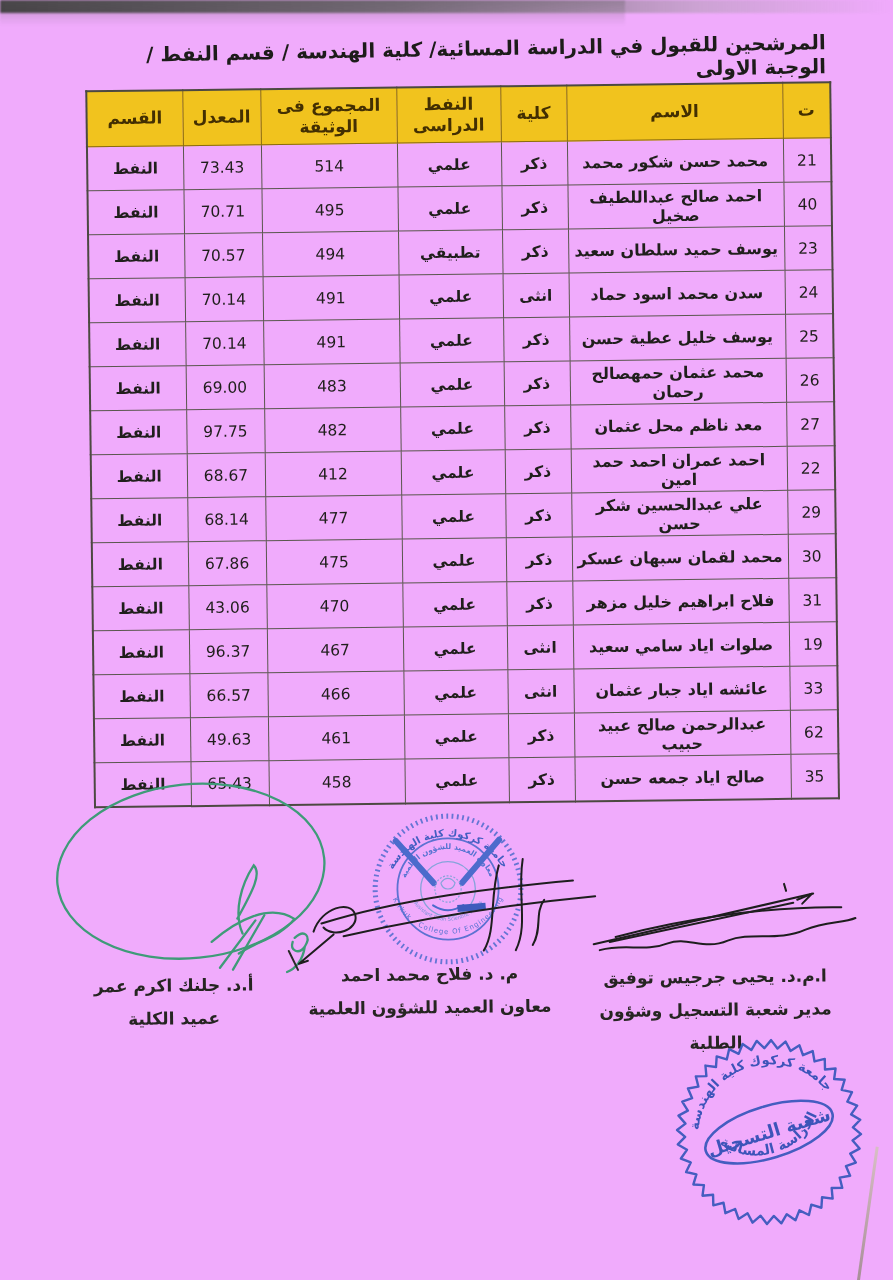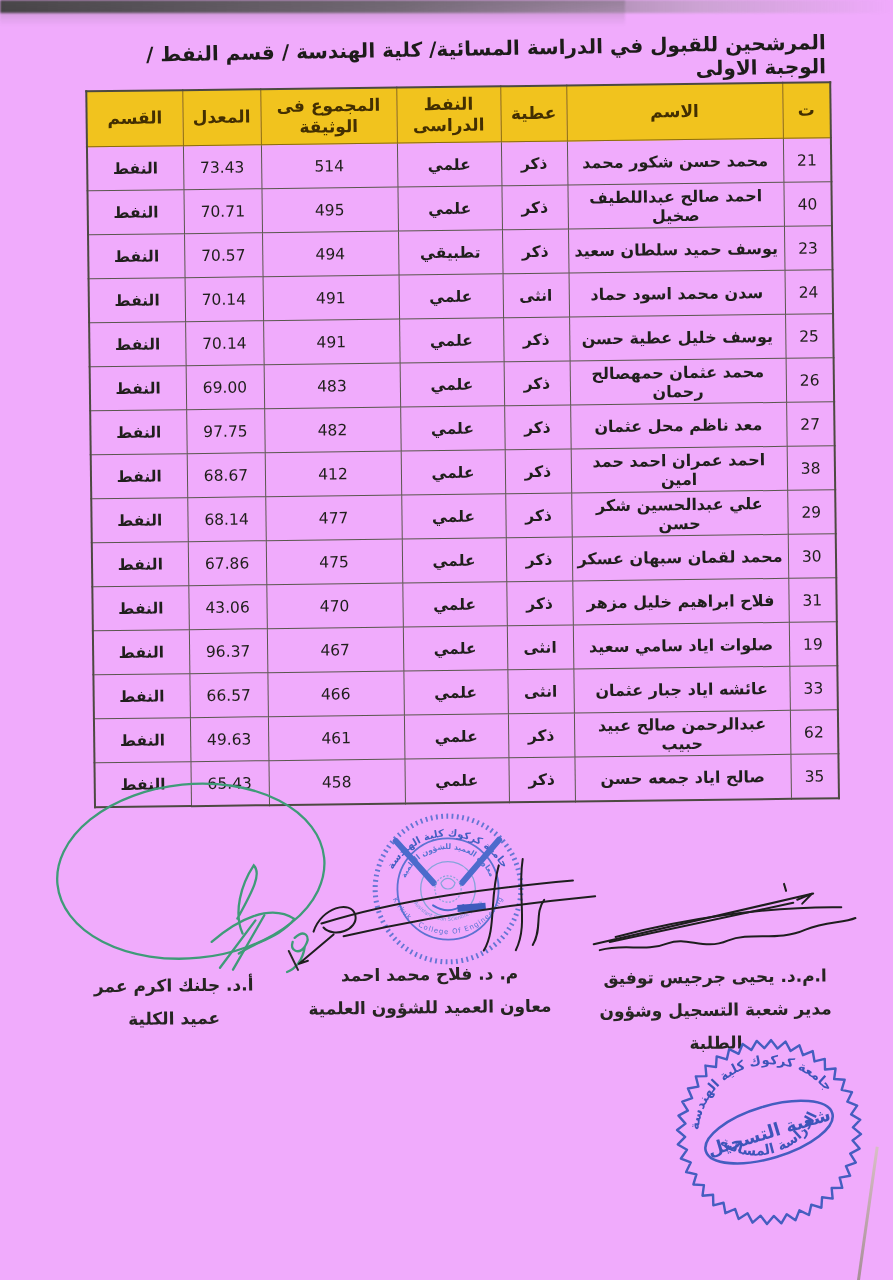--- a/index.html
+++ b/index.html
@@ -61,21 +61,21 @@
           <col style="width:66px">
         <col style="width:104px">
           <col style="width:136px">
           <col style="width:78px">
         <col style="width:96px">
       </colgroup>
       <thead>
         <tr>
           <th>ت</th>
           <th>الاسم</th>
-          <th>عطية</th>
+          <th>كلية</th>
           <th>النفط
 الدراسى</th>
           <th>المجموع فى
 الوثيقة</th>
           <th>المعدل</th>
           <th>القسم</th>
         </tr>
       </thead>
       <tbody>
           <tr>
@@ -135,21 +135,21 @@
           <tr>
         <td class="num">27</td>
         <td class="name">معد ناظم محل عثمان</td>
         <td class="ar">ذكر</td>
         <td class="ar">علمي</td>
         <td class="num">482</td>
         <td class="num">97.75</td>
         <td class="ar">النفط</td>
       </tr>
           <tr>
-        <td class="num">38</td>
+        <td class="num">22</td>
         <td class="name">احمد عمران احمد حمد امين</td>
         <td class="ar">ذكر</td>
         <td class="ar">علمي</td>
         <td class="num">412</td>
         <td class="num">68.67</td>
         <td class="ar">النفط</td>
       </tr>
           <tr>
         <td class="num">29</td>
         <td class="name">علي عبدالحسين شكر حسن</td>

